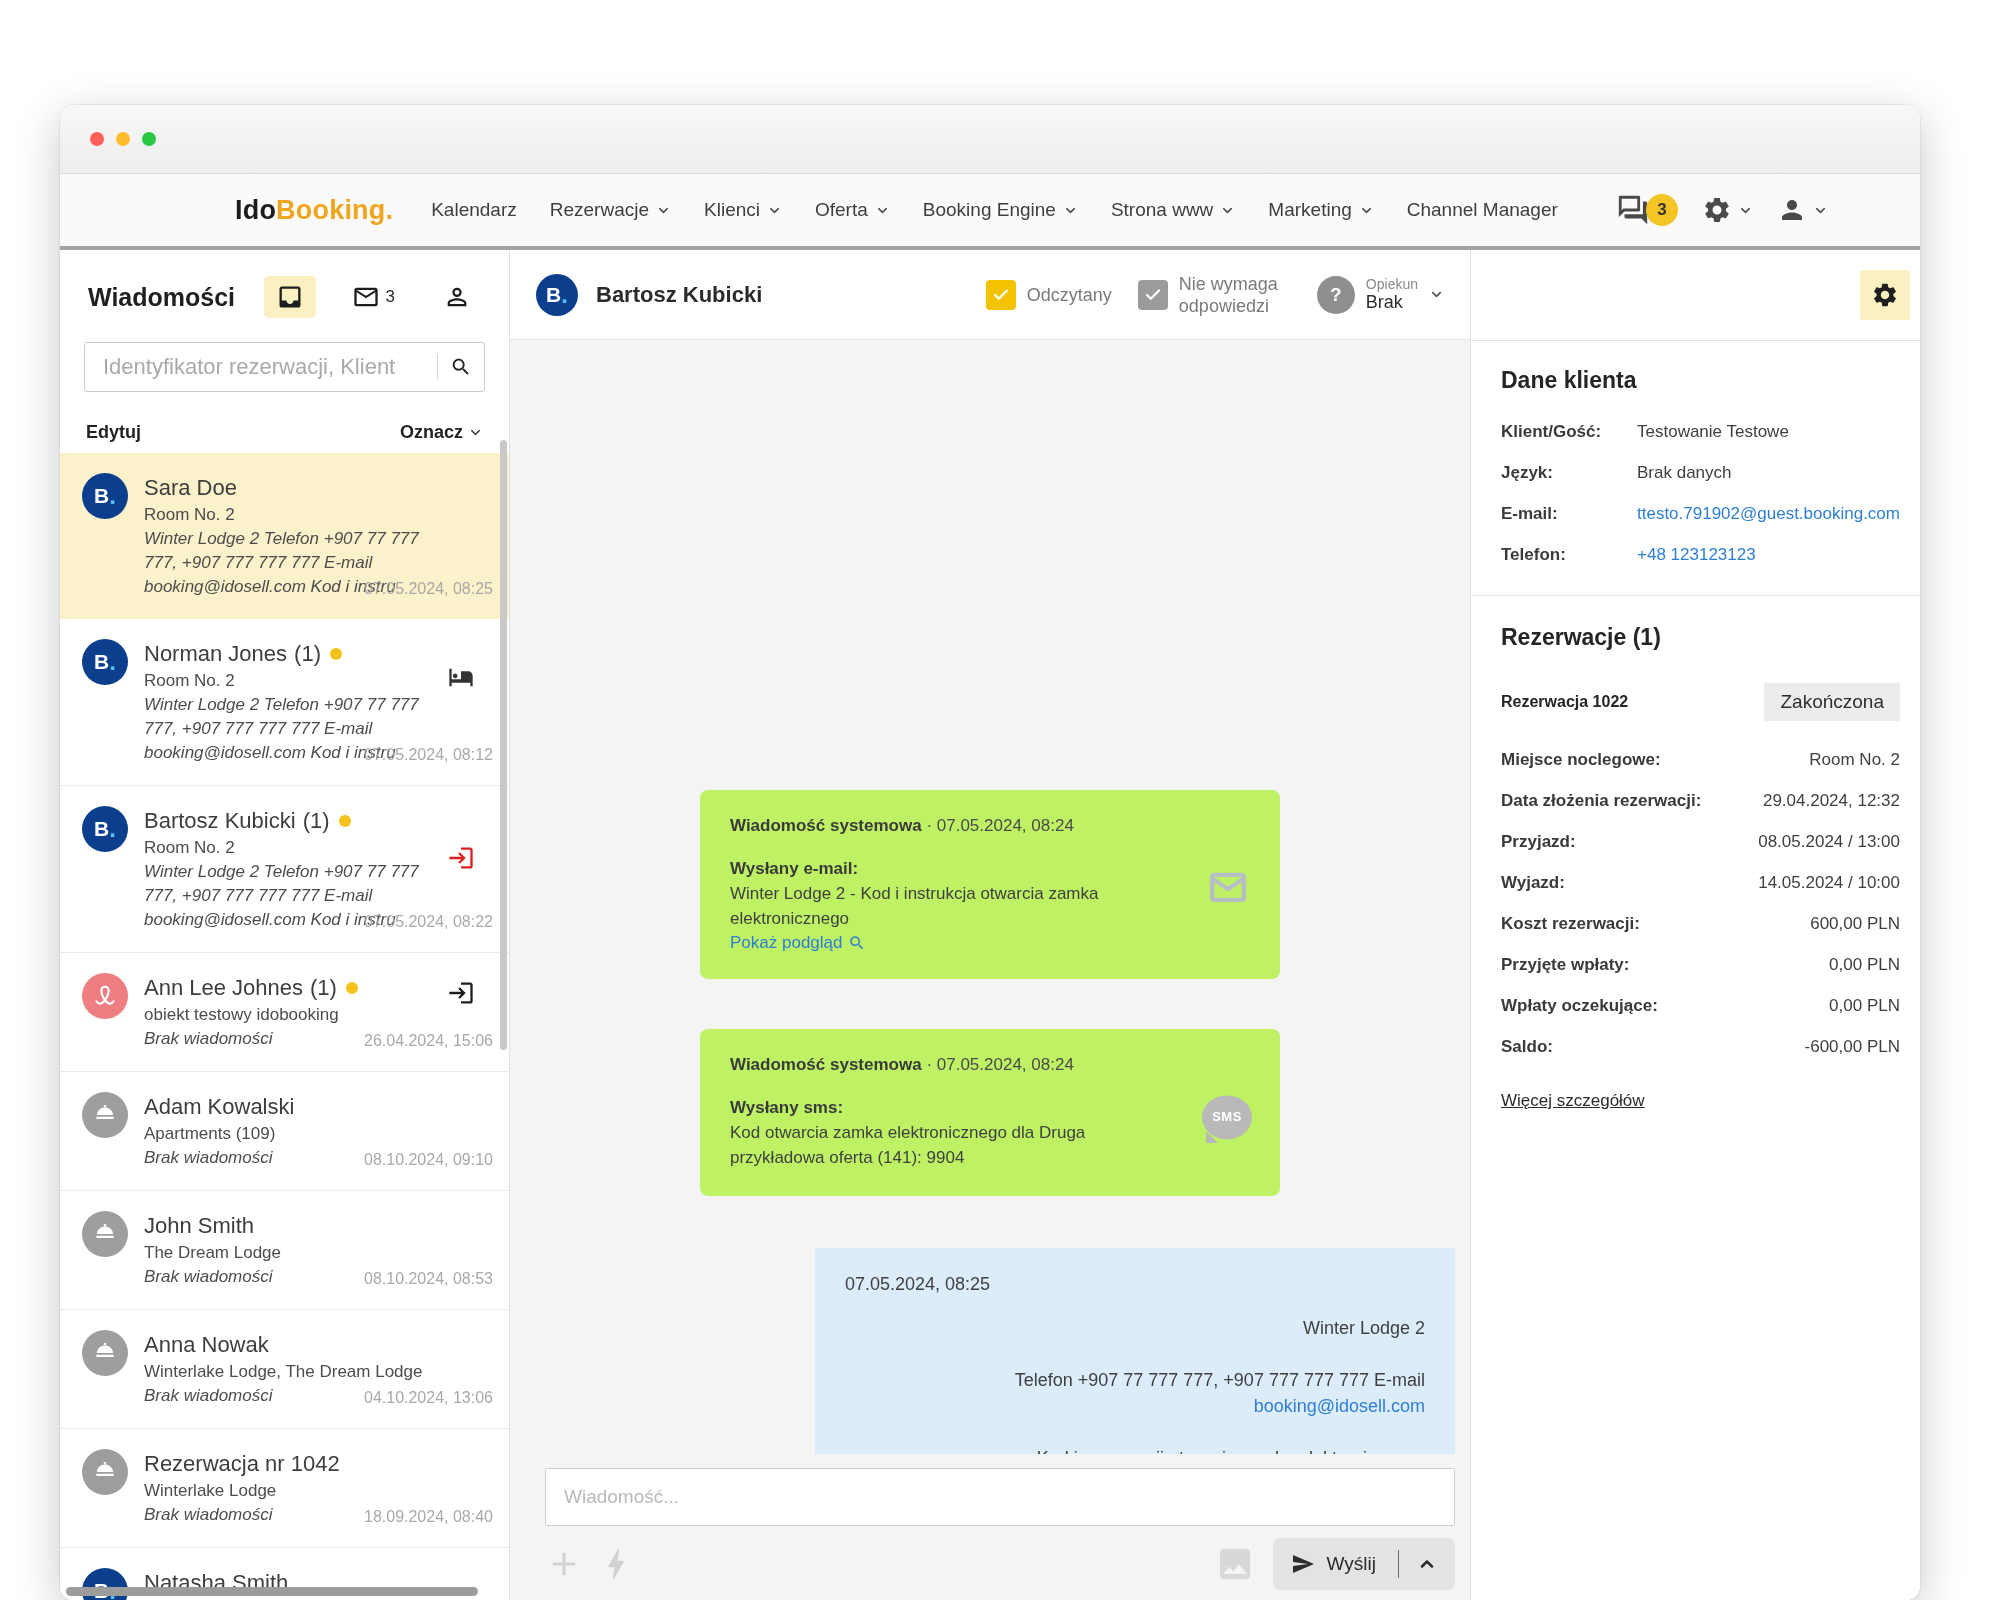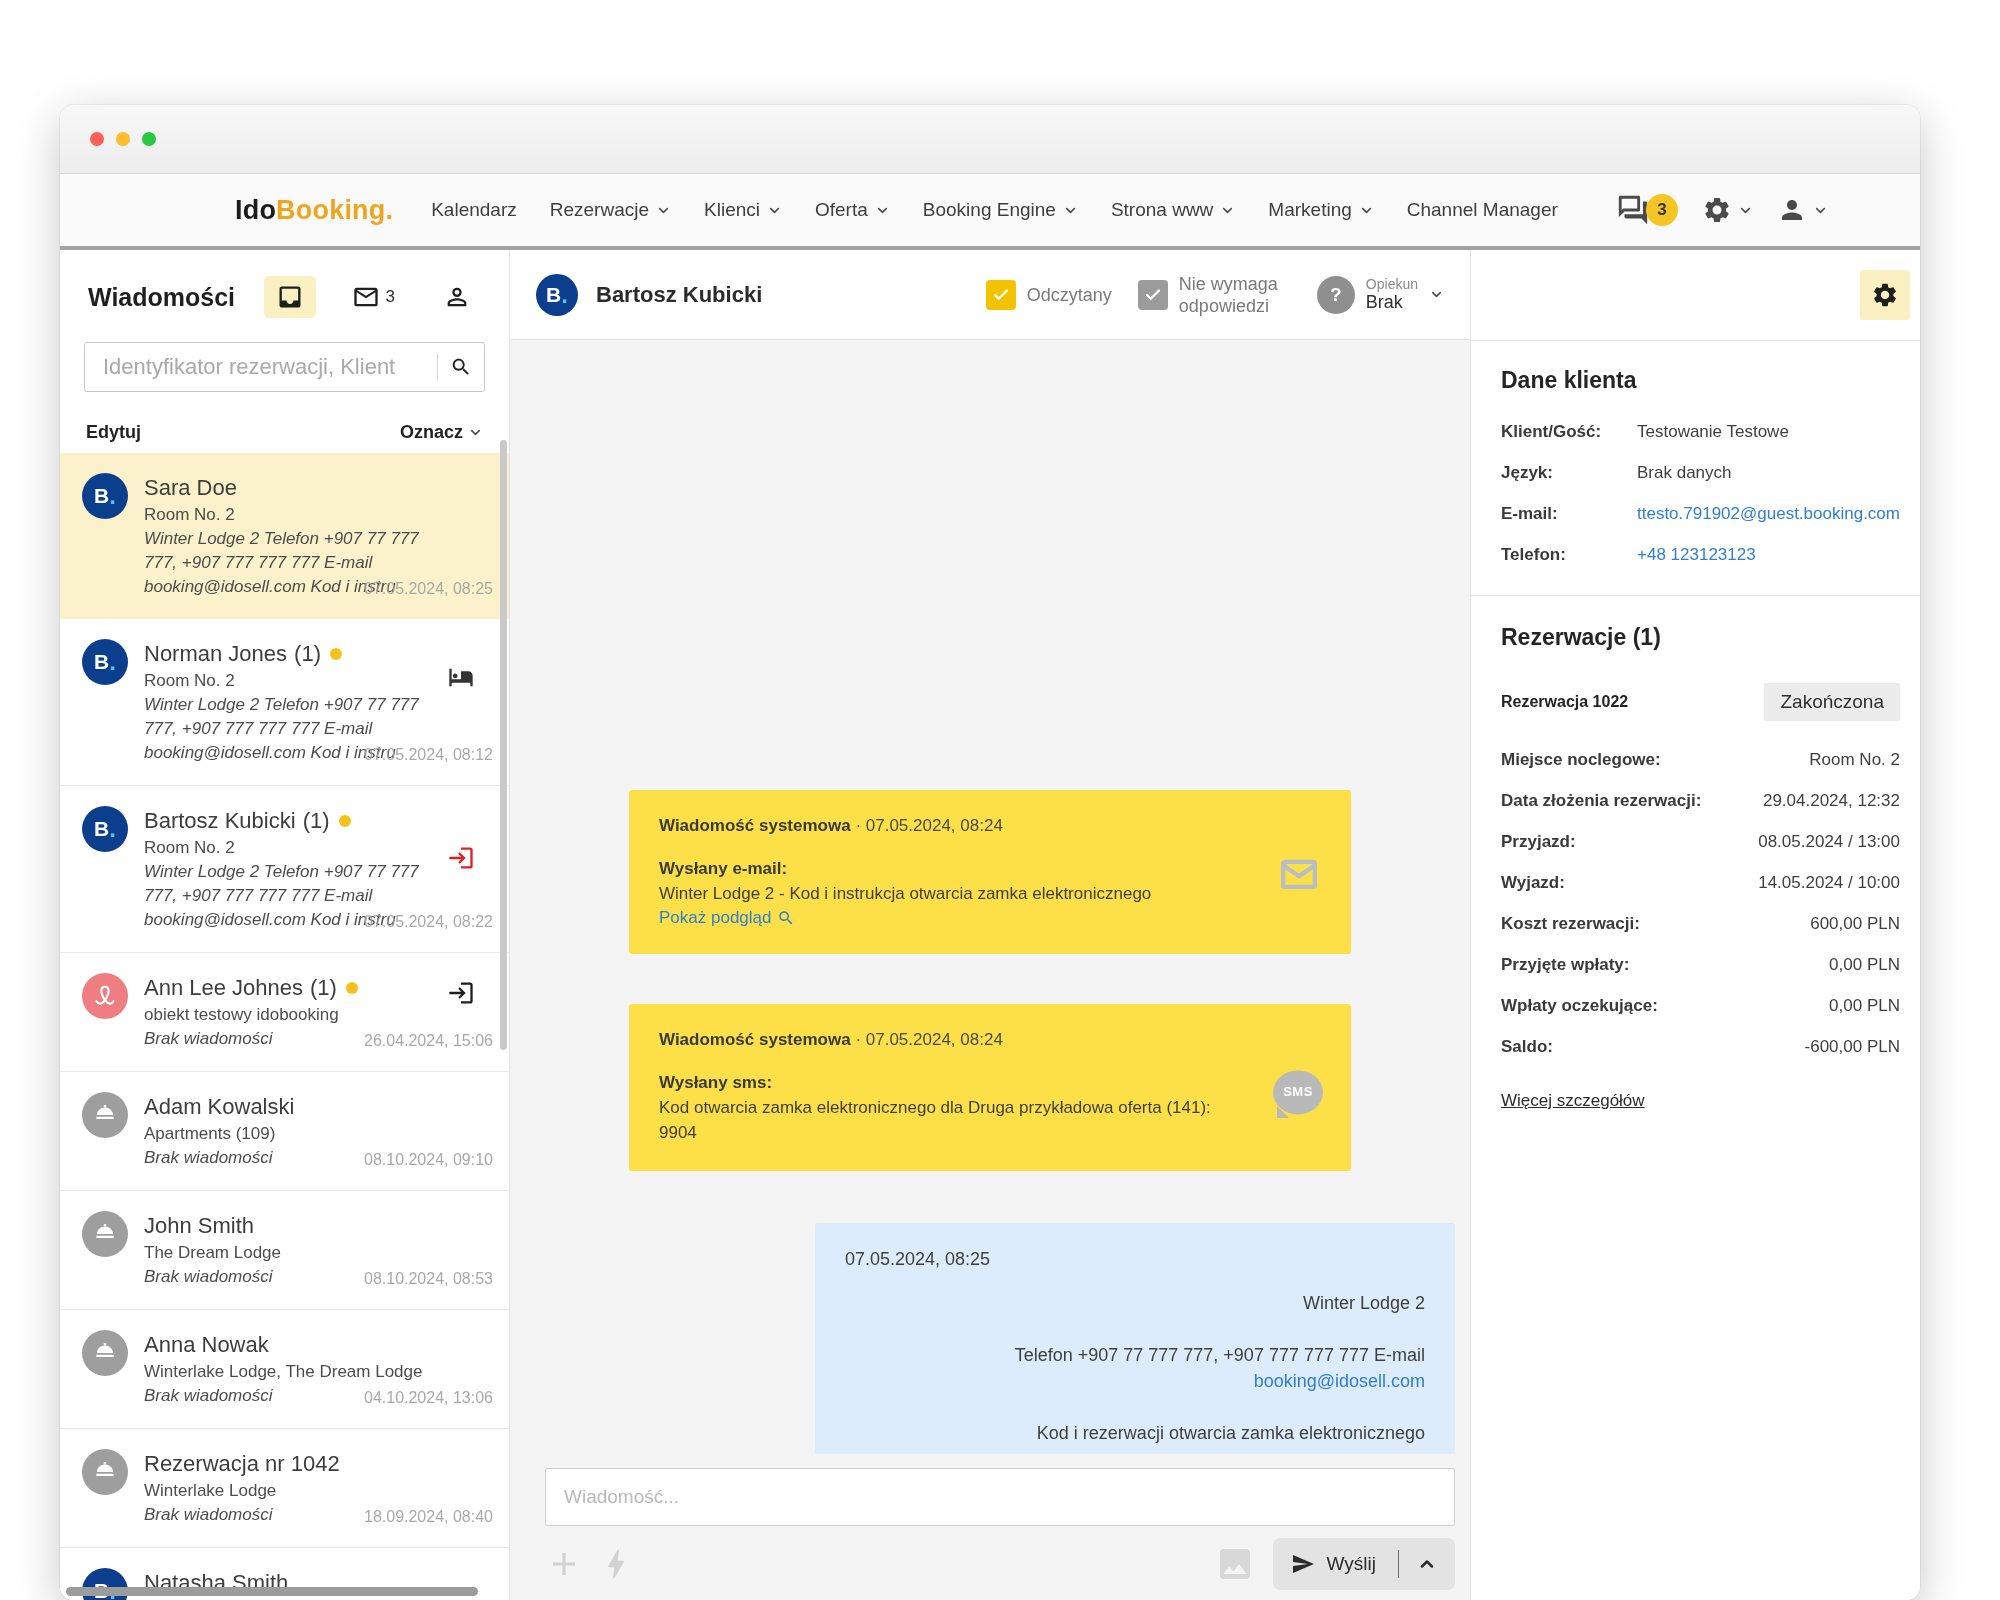--- a/index.html
+++ b/index.html
@@ -77,21 +77,21 @@
   .cbox.yellow{background:#F3C200;}
   .cbox.gray{background:#9b9b9b;}
   .ctl-lab{font-size:18px;color:#7a7a7a;line-height:22px;}
   .ctl-lab.two{width:112px;}
   .qcircle{width:38px;height:38px;border-radius:50%;background:#8f8f8f;color:#fff;font-size:19px;font-weight:700;display:flex;align-items:center;justify-content:center;}
   .guardian{display:flex;flex-direction:column;line-height:1.15;justify-content:flex-end;}
   .g-lab{font-size:14px;color:#8a8a8a;}
   .g-val{font-size:18px;color:#2e2e2e;}
   
   .msgs{flex:1;overflow:hidden;padding-top:450px;box-sizing:border-box;}
-  .sysmsg{position:relative;width:722px;margin:0 auto 50px auto;background:#fde047;border-radius:3px;padding:26px 110px 26px 30px;box-sizing:border-box;}
+  .sysmsg{position:relative;width:580px;margin:0 auto 50px auto;background:#bef264;border-radius:8px;padding:26px 110px 26px 30px;box-sizing:border-box;}
   .sm-head{font-size:17px;color:#3a3a3a;margin-bottom:20px;}
   .sm-title{font-weight:700;}
   .sm-time{font-weight:400;color:#4a4a4a;}
   .sm-label{font-size:17px;font-weight:700;color:#3a3a3a;line-height:25px;}
   .sm-body{font-size:17px;color:#3f3f3f;line-height:25px;}
   .sm-link{display:inline-flex;align-items:center;gap:6px;color:#2E7FD3;font-size:17px;margin-top:2px;cursor:pointer;text-decoration:none;}
   .sm-link svg{width:18px;height:18px;fill:#2E7FD3;}
   .sm-ico{position:absolute;right:28px;top:50%;transform:translateY(-40%);}
   .env-out{width:48px;height:40px;stroke:#b7bfc4;fill:none;stroke-width:2.6;}
   .smsb{position:relative;width:50px;height:44px;border-radius:50%;background:#b9b9b9;display:flex;align-items:center;justify-content:center;}

